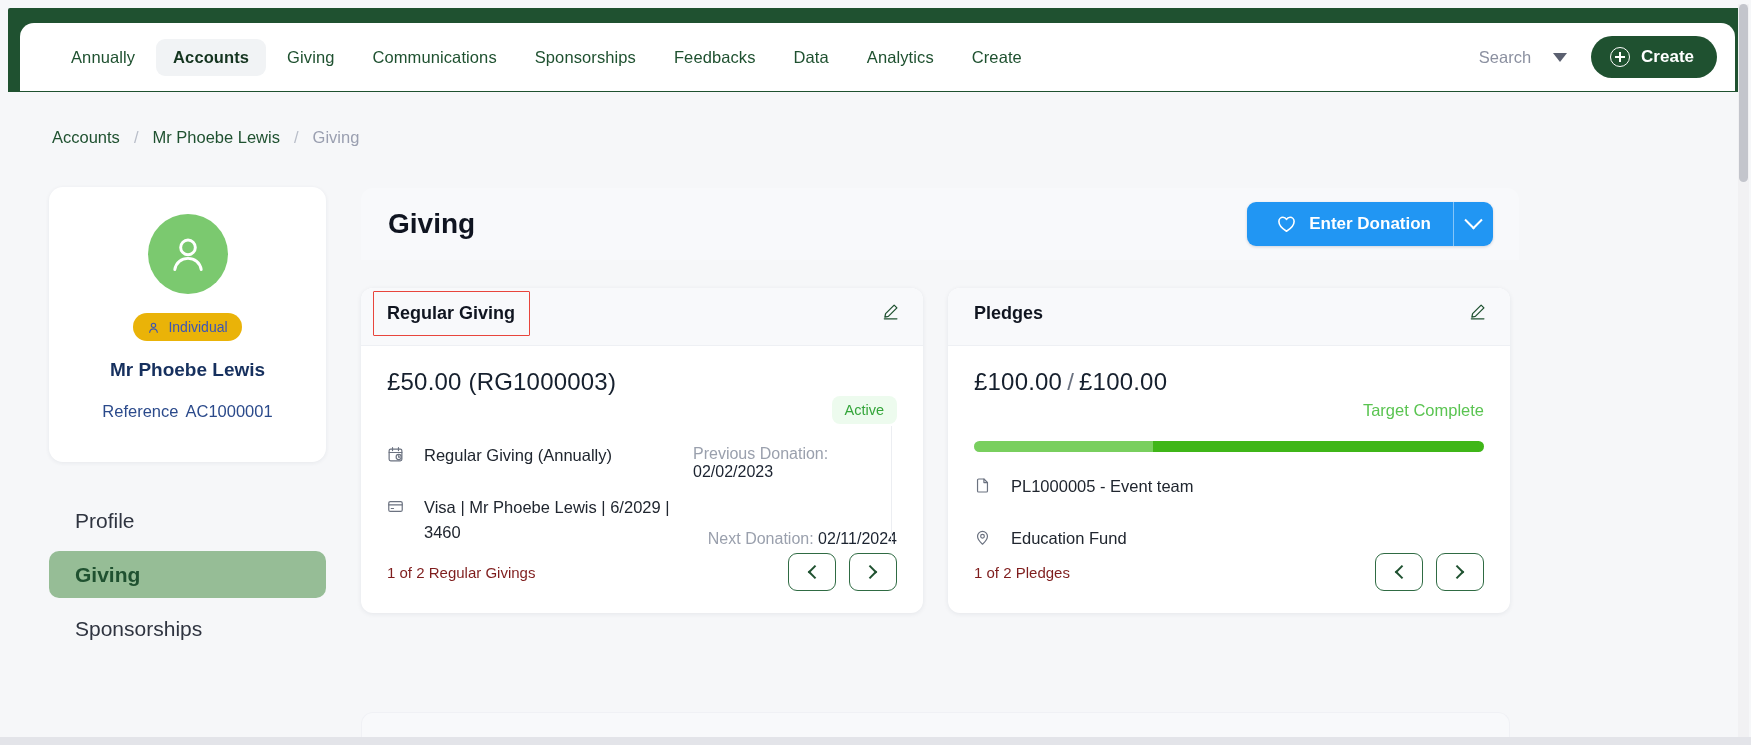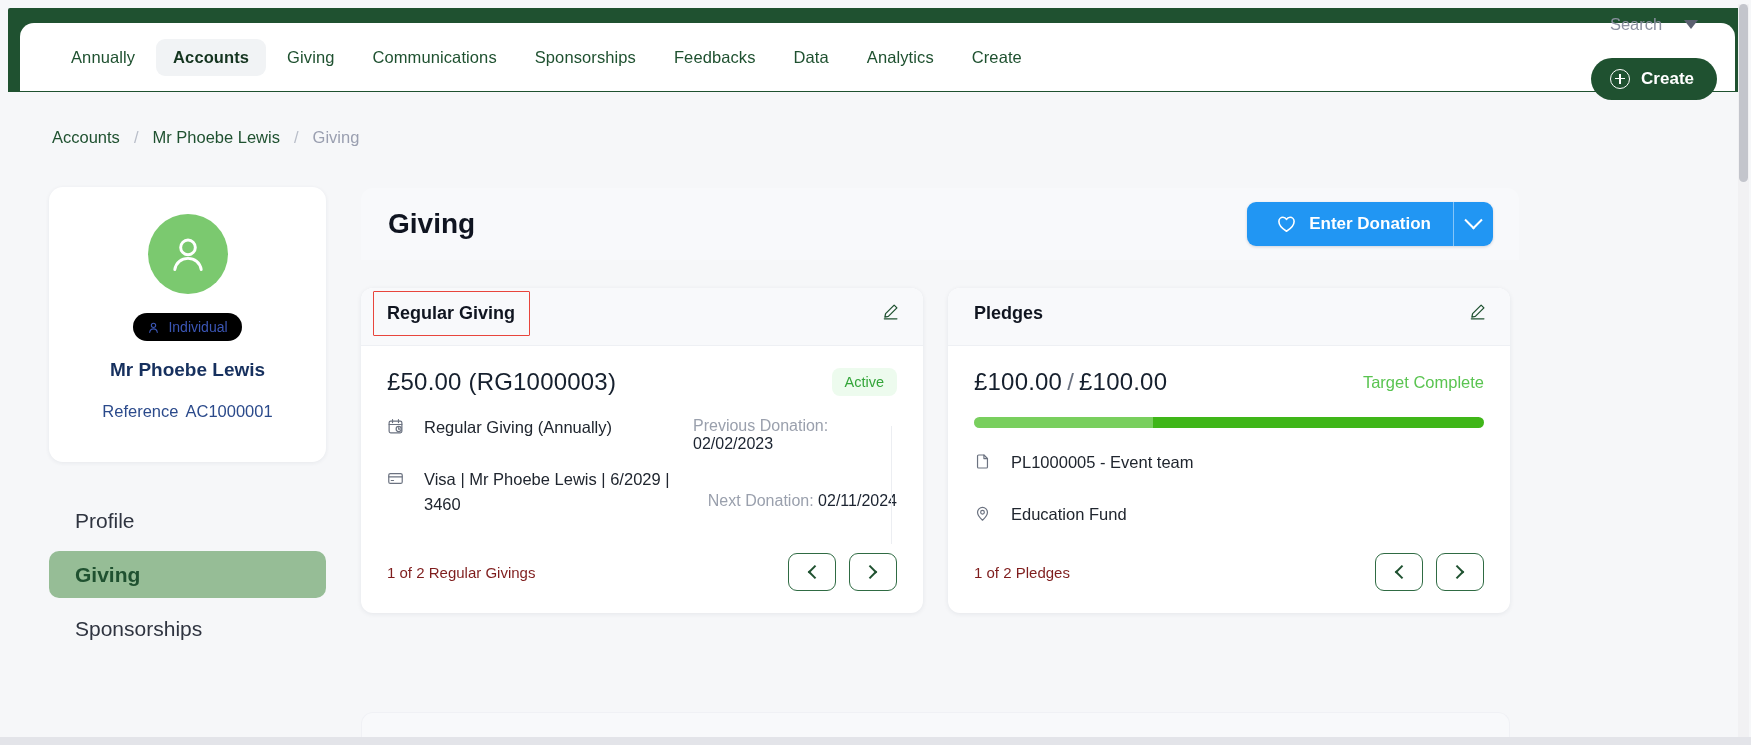--- a/index.html
+++ b/index.html
@@ -50,21 +50,20 @@
   .nav-item.active {
     background: #f1f3f5;
     font-weight: 700;
     color: #14341f;
   }
   .nav-right {
     margin-left: auto;
     display: flex;
     align-items: center;
     gap: 24px;
-    flex-direction: column;
   }
   .search-box {
     display: flex; align-items: center; gap: 22px;
     color: #8b90a0; font-size: 16.5px;
     cursor: pointer;
   }
   .caret-down {
     width: 0; height: 0;
     border-left: 7px solid transparent;
     border-right: 7px solid transparent;
@@ -114,21 +113,21 @@
     padding-top: 27px;
   }
   .avatar {
     width: 80px; height: 80px; border-radius: 50%;
     background: #7bc96f;
     display: flex; align-items: center; justify-content: center;
   }
   .badge-individual {
     margin-top: 19px;
     display: flex; align-items: center; gap: 8px;
-    background: #000000; color: #3b56b5;
+    background: #eab308; color: #3b56b5;
     font-size: 14px;
     padding: 6px 14px; border-radius: 14px;
   }
   .profile-name {
     margin-top: 18px;
     font-size: 19px; font-weight: 700; color: #16305e;
   }
   .profile-ref {
     margin-top: 21px;
     font-size: 16.5px; color: #2b4a8b;
@@ -213,21 +212,21 @@
   }
   .card-title { font-size: 18px; font-weight: 700; color: #101520; }
   .card-title-box {
     border: 1.6px solid #e8453c;
     padding: 11px 14px 11px 13px;
     margin-left: -14px;
     border-radius: 1px;
   }
   .edit-icon { margin-left: auto; cursor: pointer; }
   .card-body { padding: 22px 26px 0 26px; position: relative; height: 267px; }
-  .row-amount { display: flex; align-items: flex-start; }
+  .row-amount { display: flex; align-items: flex-start; flex-direction: column; }
   .amount { font-size: 24px; color: #16202e; letter-spacing: .2px; }
   .amount .slash { color: #6b7280; padding: 0 5px; font-weight: 300; }
   .status-pill {
     margin-left: auto;
     background: #edfbee; color: #34a53a;
     font-size: 14.5px;
     padding: 6px 13px; border-radius: 8px;
   }
   .status-text {
     margin-left: auto;
@@ -243,21 +242,21 @@
     line-height: 1.55;
   }
   .info-line .ico { flex: none; margin-top: 2px; }
   .info-right {
     flex: 1; padding-left: 6px; padding-top: 2px;
     font-size: 16px;
   }
   .dim { color: #9aa0ad; }
   .dark { color: #1b2330; }
   .prev-line { margin-bottom: 10px; }
-  .next-line { margin-top: 39px; text-align: right; }
+  .next-line { margin-top: 49px; text-align: right; }
   .vsep {
     position: absolute;
     left: 530px; top: 80px;
     width: 1px; height: 118px;
     background: #eceef2;
   }
   .progress-track {
     margin-top: 21px;
     height: 11px;
     border-radius: 6px;

